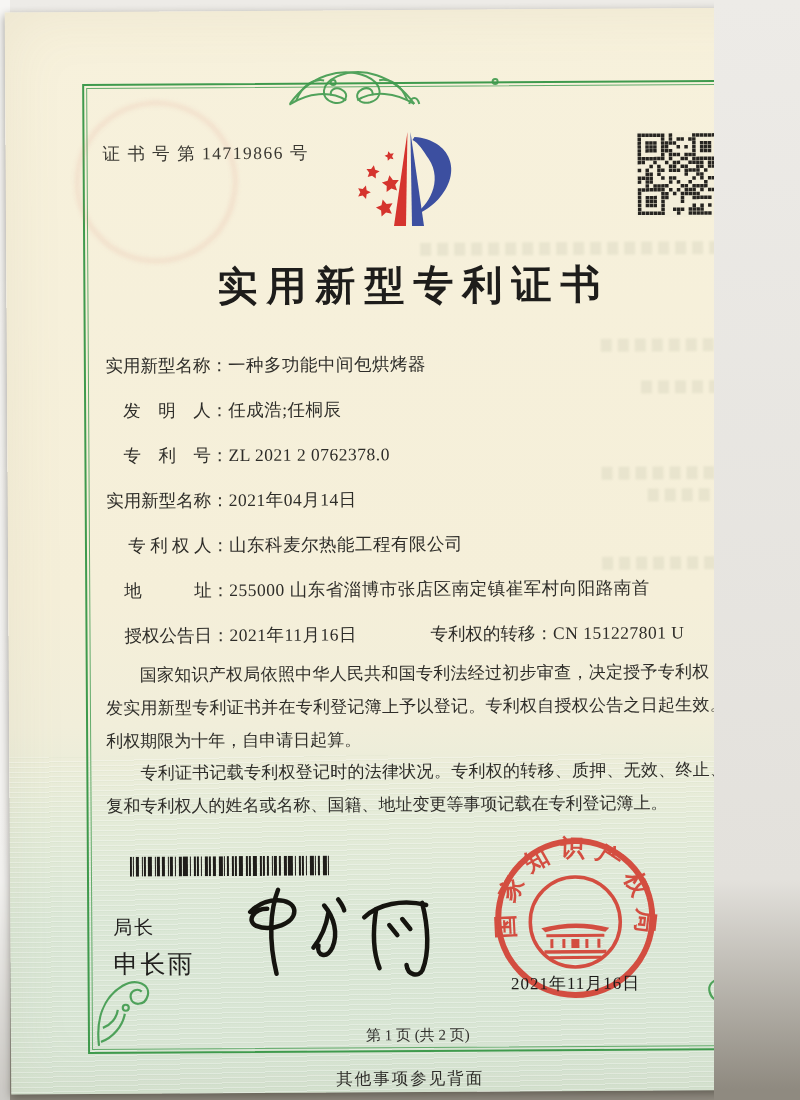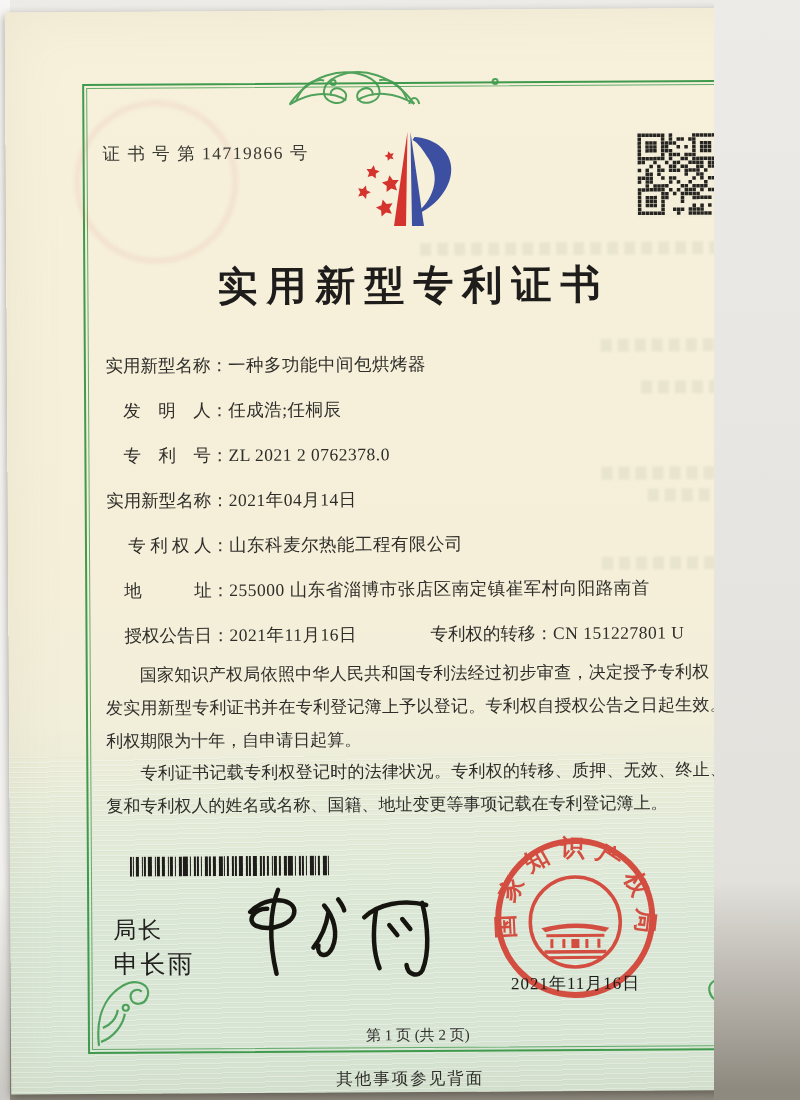--- a/index.html
+++ b/index.html
@@ -30,21 +30,21 @@
   .abs{position:absolute;}
   .cert-no{left:97px;top:130px;font-size:17.5px;color:#3a3832;letter-spacing:1.5px;}
   .title{left:77px;top:248px;width:660px;text-align:center;font-size:40px;font-weight:bold;
          color:#1e1d1b;letter-spacing:9px;}
   .row{position:absolute;left:97px;font-size:17.5px;color:#2e2d29;white-space:nowrap;}
   .flabel{display:inline-block;min-width:124px;text-align:right;}
   .fvalue{letter-spacing:.5px;}
   .grant2{position:absolute;left:325px;top:0;white-space:nowrap;}
   .paras{left:97px;top:648px;width:638px;font-size:17px;line-height:1.93;color:#2e2d29;text-align:justify;}
   .paras p{margin:0;text-indent:2em;}
-  .official-title{left:103px;top:903px;font-size:23px;color:#22211f;letter-spacing:2px;}
+  .official-title{left:103px;top:903px;font-size:19px;color:#22211f;letter-spacing:2px;}
   .official-name{left:103px;top:936px;font-size:25px;color:#22211f;letter-spacing:2px;}
   .seal-date{left:477px;top:963px;width:176px;text-align:center;font-size:17px;color:#1c1b19;letter-spacing:1px;}
   .footer-page{left:77px;top:1016px;width:660px;text-align:center;font-size:15px;color:#33322e;}
   .back-note{left:0;top:1058px;width:798px;text-align:center;font-size:16.5px;color:#2e2d29;letter-spacing:2px;}
   
   .gl{position:absolute;height:13px;opacity:.15;filter:blur(1.2px);
       background:repeating-linear-gradient(90deg, rgba(100,115,85,.6) 0 11px, rgba(100,115,85,0) 11px 17px);}
   .ghost-seal{position:absolute;left:70px;top:90px;width:155px;height:155px;border-radius:50%;
       border:3px solid rgba(215,125,110,.24);filter:blur(2.5px);}
   .edge-strip{position:absolute;left:0;top:0;width:10px;height:1100px;background:rgba(255,255,255,.55);}

